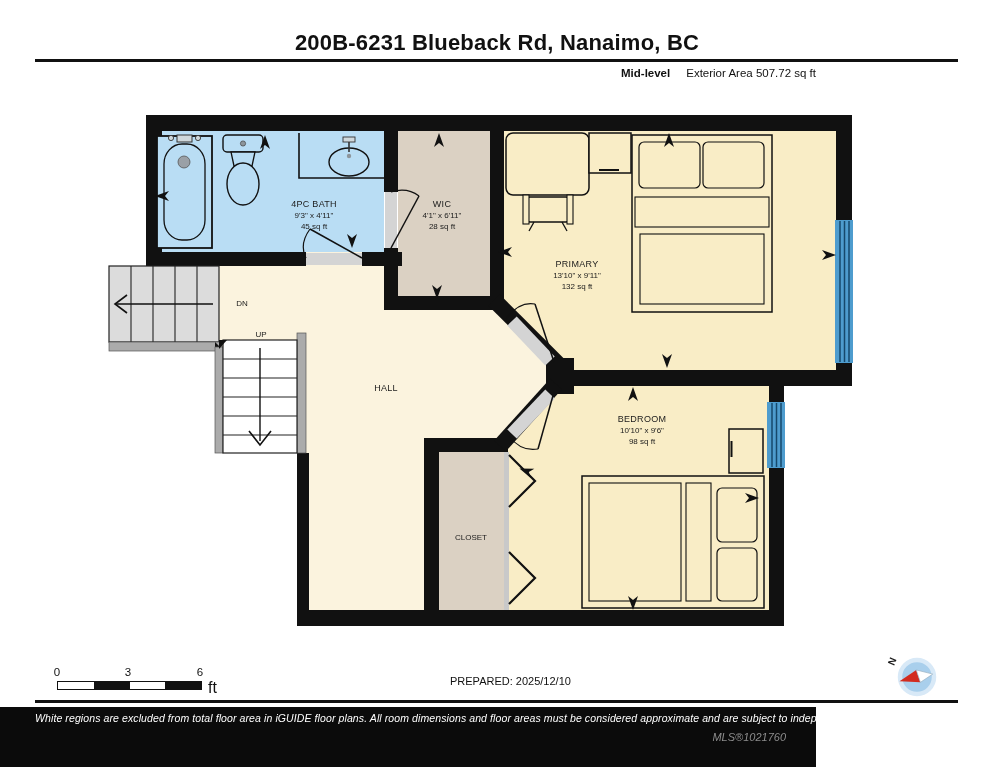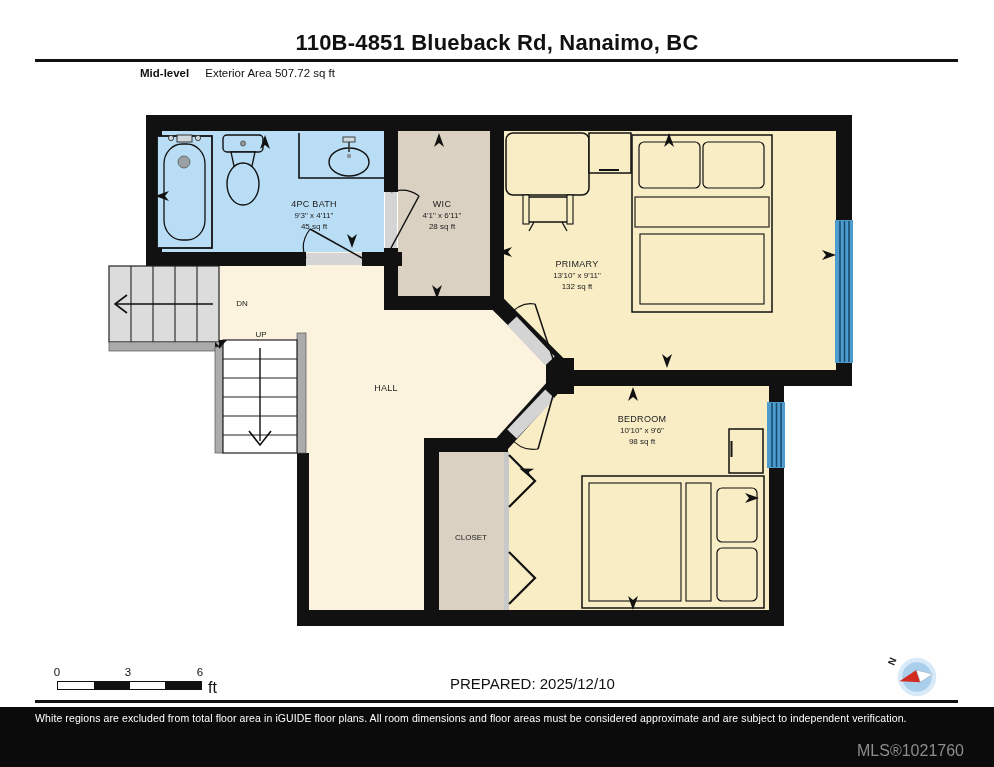--- a/index.html
+++ b/index.html
@@ -8,55 +8,55 @@
     font-family:"Liberation Sans", sans-serif;color:#111;overflow:hidden;
   }
   .page-title{
     position:absolute;top:30px;left:0;width:994px;text-align:center;
     font-size:22px;font-weight:bold;letter-spacing:.2px;
   }
   .rule{position:absolute;left:35px;width:923px;height:3px;background:#111;}
   .rule-top{top:59px;}
   .rule-bottom{top:700px;}
   .subtitle{
-    position:absolute;top:67px;left:0;width:816px;text-align:left;
-    font-size:11.5px;padding-left:0;margin-left:42px;
+    position:absolute;top:67px;left:0;width:816px;text-align:right;
+    font-size:11.5px;padding-left:0;
   }
   .subtitle .inner{display:inline-block;margin-left:98px;}
   .subtitle .lvl{font-weight:bold;margin-right:16px;}
   .planwrap{position:absolute;left:102px;top:100px;width:760px;height:550px;}
   svg text{font-family:"Liberation Sans",sans-serif;fill:#1b1b1b;}
   .room-name{font-size:9px;letter-spacing:.3px;}
   .room-dims{font-size:8px;}
   .small-lab{font-size:8px;}
   .scalebar{position:absolute;left:0;top:0;width:994px;height:0;}
   .sb-num{position:absolute;top:666px;font-size:11.5px;width:20px;text-align:center;}
   .sb-bar{
     position:absolute;left:57px;top:681px;width:143px;height:7px;
     border:1.5px solid #111;display:flex;box-sizing:content-box;background:#fff;
   }
   .sb-seg{height:100%;flex:1;}
   .sb-ft{position:absolute;left:208px;top:679px;font-size:16px;}
-  .prepared{position:absolute;left:450px;top:675px;font-size:15px;}
+  .prepared{position:absolute;left:450px;top:675px;font-size:11px;}
   .compass{position:absolute;left:884px;top:645px;width:64px;height:64px;}
   .footerbar{
-    position:absolute;left:0;top:707px;width:994px;height:60px;background:#0b0b0b;
+    position:absolute;left:0;top:707px;width:816px;height:60px;background:#0b0b0b;font-style:italic;
   }
   .disclaimer{
     position:absolute;left:35px;top:5px;width:930px;color:#ffffff;
     font-size:10.5px;letter-spacing:.1px;
   }
   .mls{
-    position:absolute;right:30px;bottom:7px;color:#8d8d8d;font-size:16px;padding-left:31px;
+    position:absolute;right:30px;bottom:24px;color:#8d8d8d;font-size:11px;padding-left:31px;
   }
 </style>
 </head>
 <body>
 
-<div class="page-title">110B-4851 Blueback Rd, Nanaimo, BC</div>
+<div class="page-title">200B-6231 Blueback Rd, Nanaimo, BC</div>
 <div class="rule rule-top"></div>
 <div class="subtitle">
   <span class="inner">
     <span class="lvl">Mid-level</span><span>Exterior Area 507.72 sq ft</span>
   </span>
 </div>
 
 <div class="planwrap">
 <svg width="760" height="550" viewBox="0 0 760 550">
   <defs>

